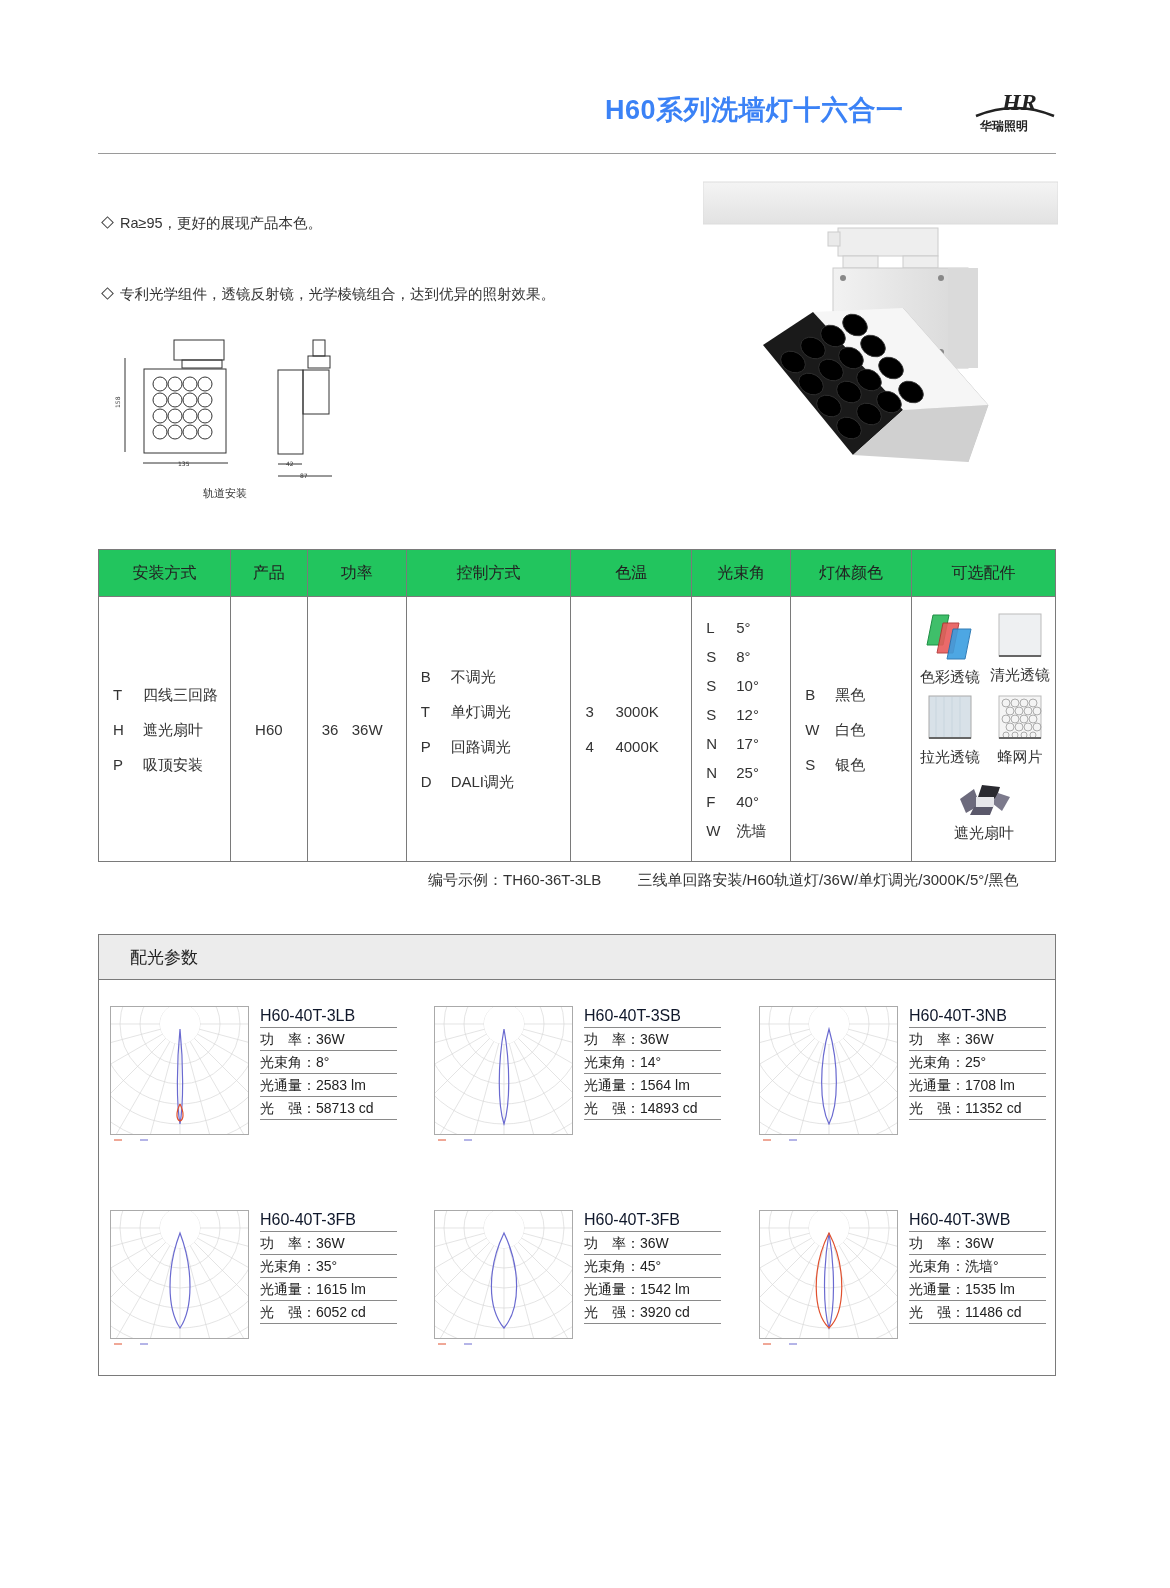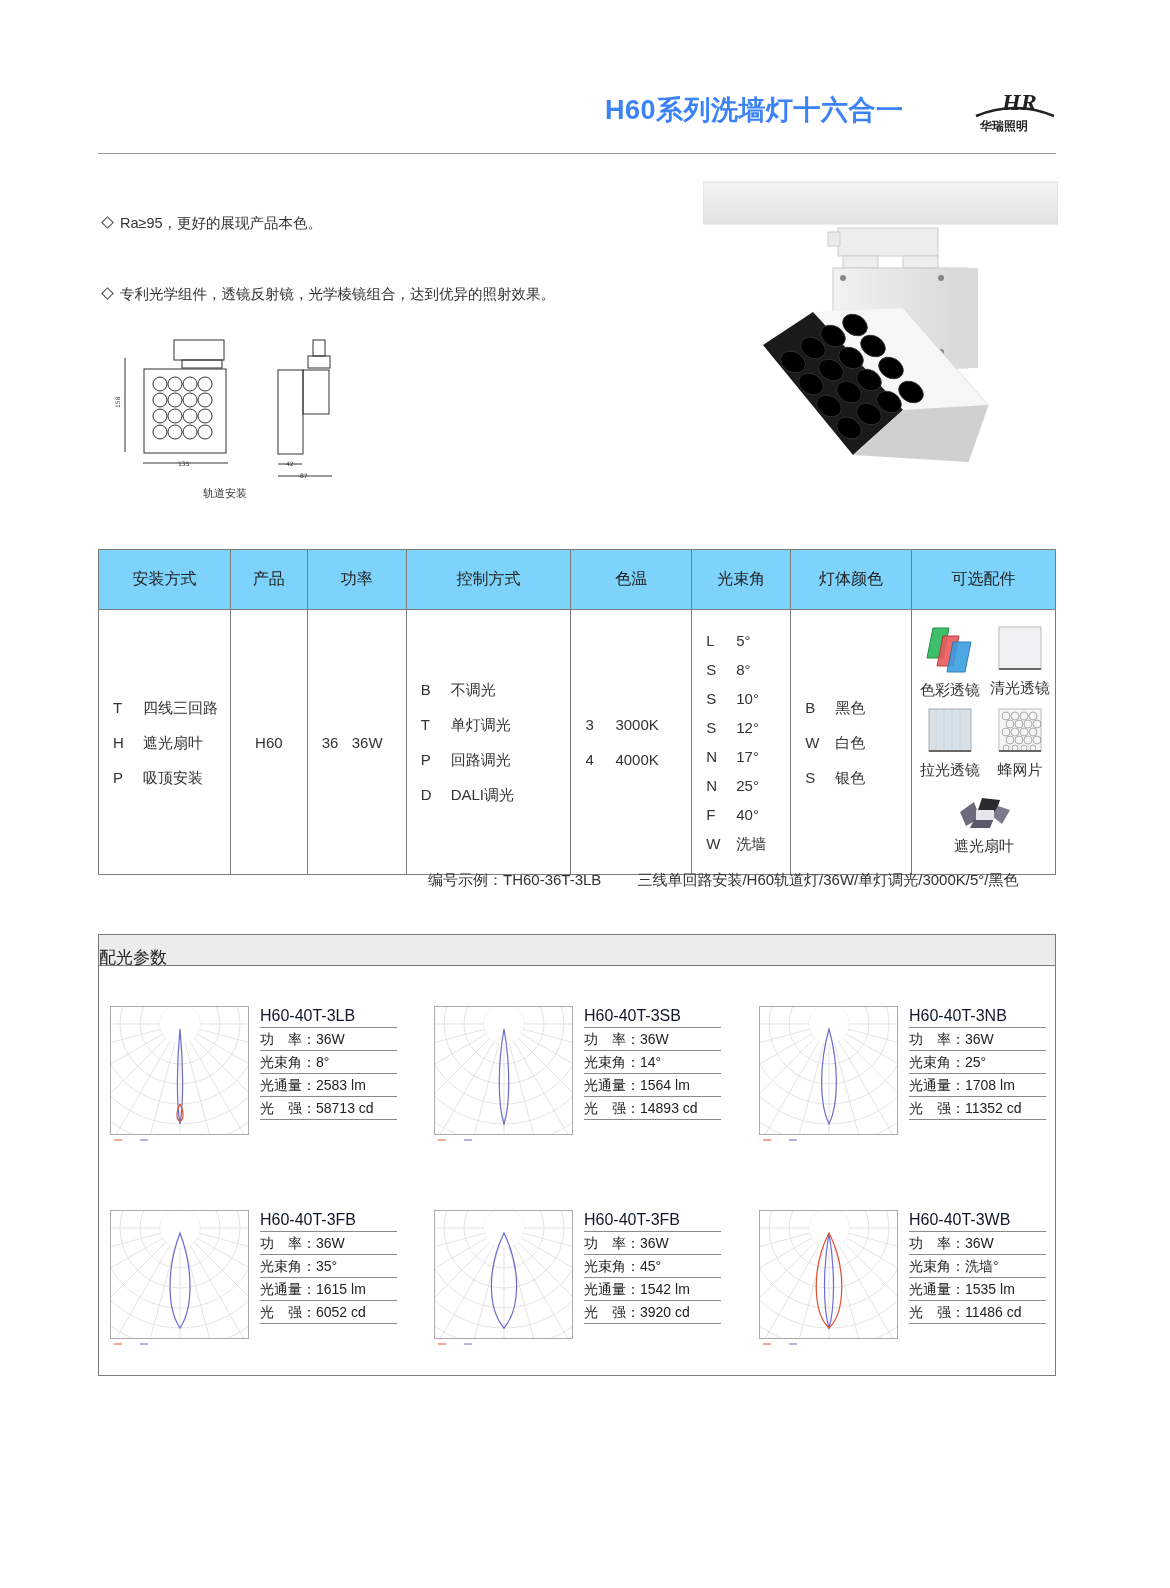--- a/index.html
+++ b/index.html
@@ -17,37 +17,37 @@
   .features li { list-style: none; font-size: 14.5px; color: #333; height: 35px; line-height: 22px; margin-top: 36px; }
   .features .dia { display: inline-block; width: 9px; height: 9px; border: 1.3px solid #444; transform: rotate(45deg); margin: 0 8px 1px 3px; }
 
   .drawing { left: 110px; top: 330px; width: 250px; height: 180px; }
   .drawing-caption { left: 203px; top: 486px; font-size: 11px; color: #333; }
 
   .photo { left: 703px; top: 180px; width: 355px; height: 290px; }
 
   table.spec { position: absolute; left: 98px; top: 549px; width: 958px; border-collapse: collapse; }
   table.spec th, table.spec td { border: 1px solid #7a7a7a; }
-  table.spec th { background: #7dd3fc; height: 60px; font-weight: normal; font-size: 16px; color: #222; }
+  table.spec th { background: #22c55e; height: 47px; font-weight: normal; font-size: 16px; color: #222; }
   table.spec td { height: 264px; vertical-align: middle; font-size: 15px; color: #333; }
   .cell-list { padding-left: 14px; }
   .cell-list .row { height: 35px; line-height: 35px; white-space: nowrap; }
   .cell-list .row .code { display: inline-block; width: 30px; }
   .beam .row { height: 29px; line-height: 29px; }
   .center { text-align: center; }
 
   .acc { position: relative; width: 142px; height: 264px; }
   .acc-item { position: absolute; text-align: center; font-size: 15px; color: #333; }
   .acc-item .lbl { display: block; margin-top: 4px; }
 
   .example { left: 428px; top: 871px; font-size: 15px; color: #333; white-space: nowrap; }
   .example .desc { margin-left: 36px; }
 
   .panel { left: 98px; top: 934px; width: 958px; height: 442px; border: 1px solid #7a7a7a; }
-  .panel-head { height: 31px; background: #ececec; border-bottom: 1px solid #7a7a7a; line-height: 45px; font-size: 17px; color: #222; }
+  .panel-head { height: 45px; background: #ececec; border-bottom: 1px solid #7a7a7a; padding-left: 31px; line-height: 45px; font-size: 17px; color: #222; }
 
   .card { position: absolute; width: 292px; height: 145px; }
   .card .polar { position: absolute; left: 0; top: 0; width: 140px; height: 140px; }
   .card .info { position: absolute; left: 150px; top: 0; width: 137px; }
   .card .model { font-size: 16px; color: #0f172a; height: 22px; line-height: 20px; border-bottom: 1px solid #8a8a8a; }
   .card .param { font-size: 14px; color: #222; height: 23px; line-height: 22px; border-bottom: 1px solid #8a8a8a; white-space: nowrap; }
   .card .param .k { display: inline-block; }
 </style>
 </head>
 <body>

